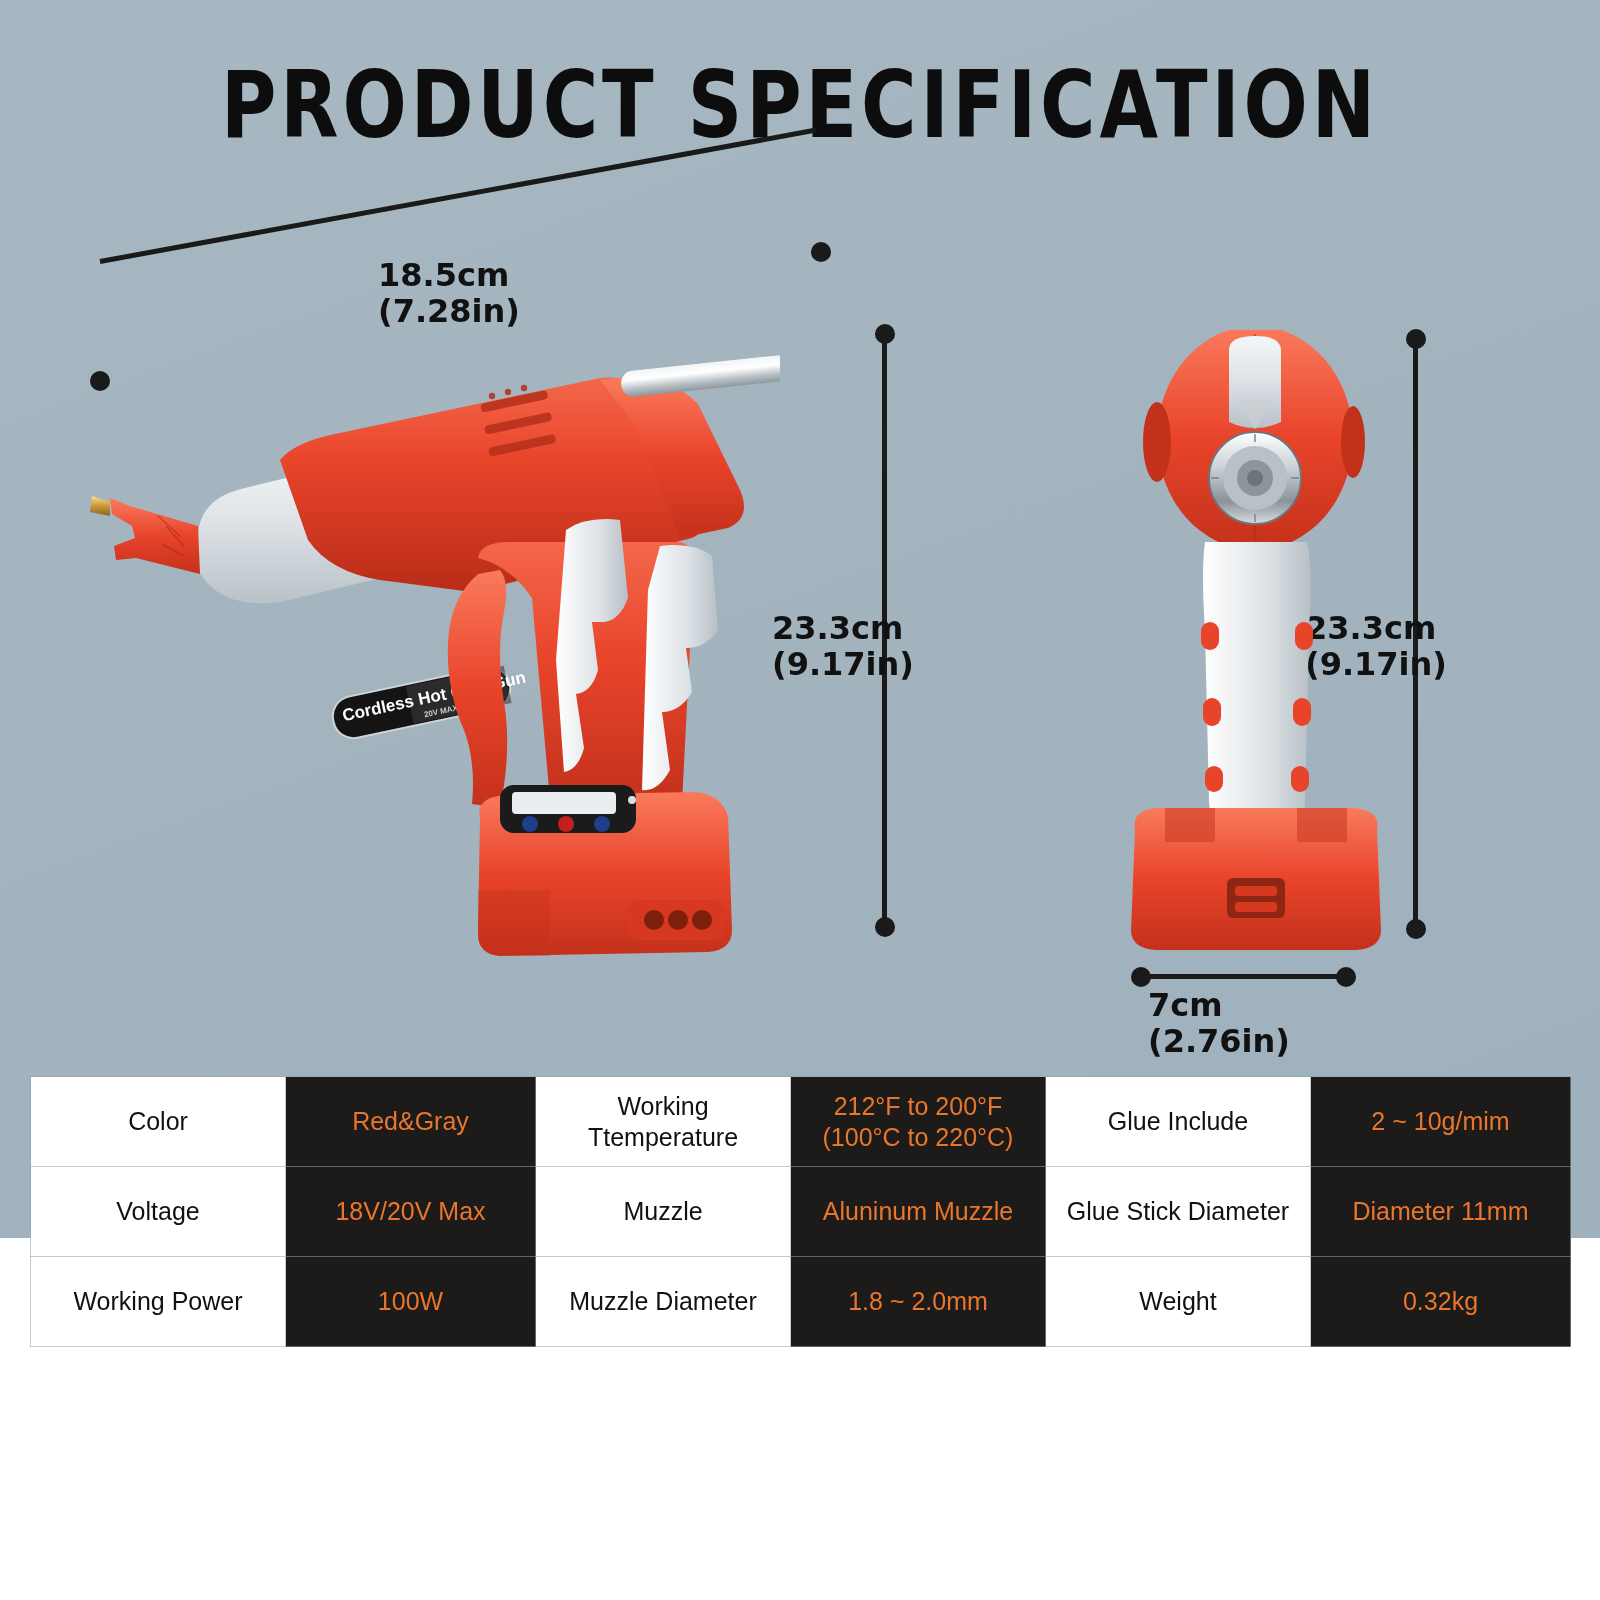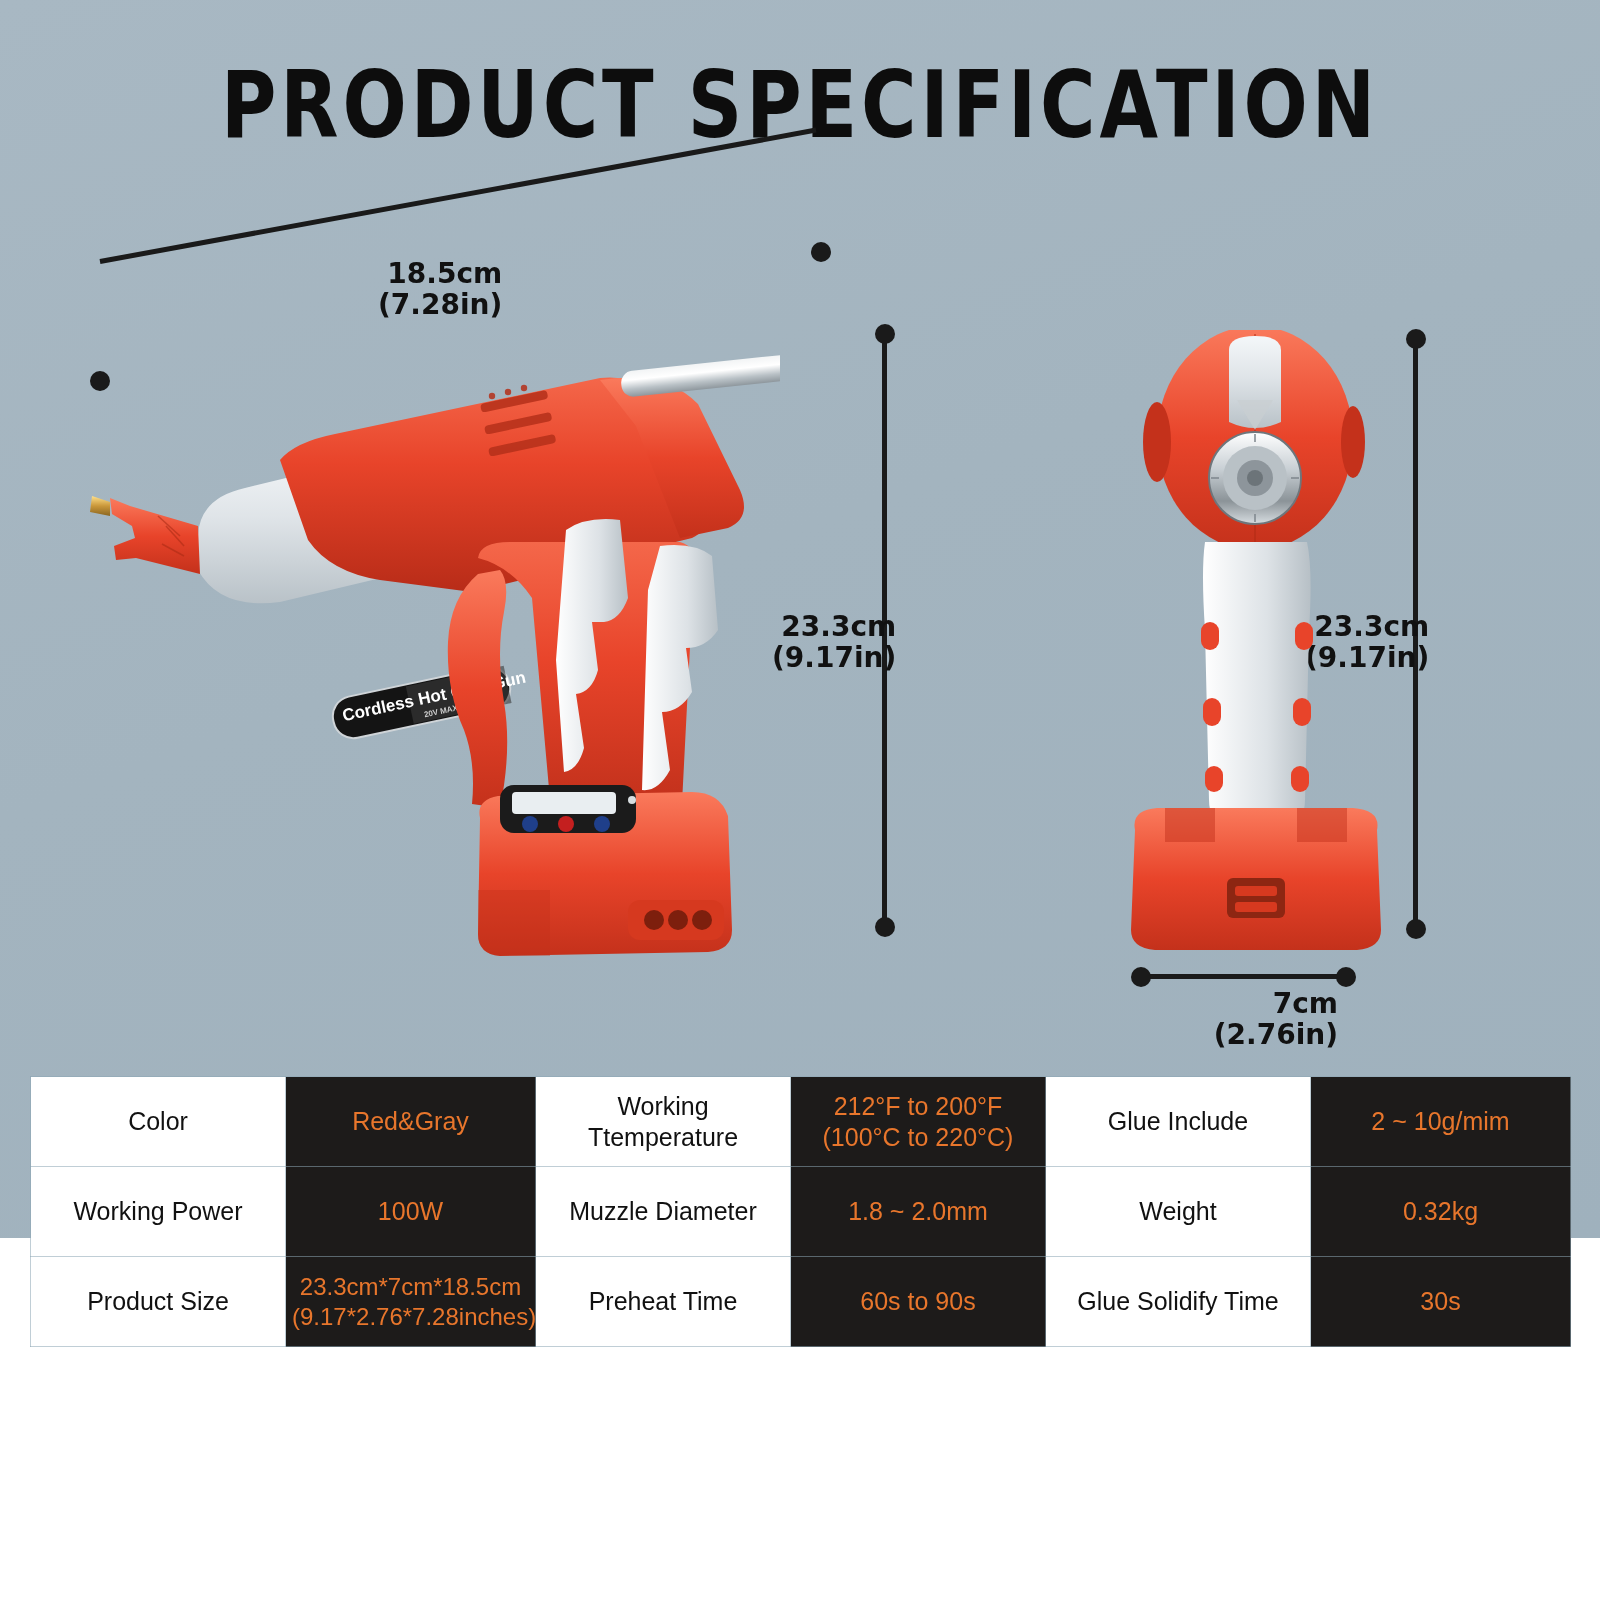--- a/index.html
+++ b/index.html
@@ -32,24 +32,24 @@
     color: #0d0d0d;
     transform: scaleY(1.18) scaleX(0.97);
     transform-origin: center top;
   }
 
   
   .dim-label {
     position: absolute;
     font-family: "DejaVu Sans", sans-serif;
     font-weight: bold;
-    font-size: 28px;
+    font-size: 32px;
     line-height: 1.12;
     color: #111;
-    text-align: right;
+    text-align: left;
     white-space: nowrap;
   }
   .dim-line { position: absolute; background: #1a1a1a; }
   .dim-dot {
     position: absolute;
     width: 20px; height: 20px;
     border-radius: 50%;
     background: #1a1a1a;
   }
 
@@ -291,36 +291,35 @@
       <tr>
         <td class="k">Color</td>
         <td class="v">Red&amp;Gray</td>
         <td class="k">Working Ttemperature</td>
         <td class="v" style="white-space:pre-line">212°F to 200°F
 (100°C to 220°C)</td>
         <td class="k">Glue Include</td>
         <td class="v">2 ~ 10g/mim</td>
       </tr>
 
+      <tr>
+        <td class="k">Voltage</td>
+        <td class="v">18V/20V Max</td>
+        <td class="k">Muzzle</td>
+        <td class="v">Aluninum Muzzle</td>
+        <td class="k">Glue Stick Diameter</td>
+        <td class="v">Diameter 11mm</td>
+      </tr>
 
       <tr>
         <td class="k">Working Power</td>
         <td class="v">100W</td>
         <td class="k">Muzzle Diameter</td>
         <td class="v">1.8 ~ 2.0mm</td>
         <td class="k">Weight</td>
         <td class="v">0.32kg</td>
       </tr>
 
-      <tr>
-        <td class="k">Product Size</td>
-        <td class="v" style="white-space:pre-line; font-size:24px">23.3cm*7cm*18.5cm
-(9.17*2.76*7.28inches)</td>
-        <td class="k">Preheat Time</td>
-        <td class="v">60s to 90s</td>
-        <td class="k">Glue Solidify Time</td>
-        <td class="v">30s</td>
-      </tr>
 
     </tbody>
   </table>
 
 </div>
 
 </body></html>

